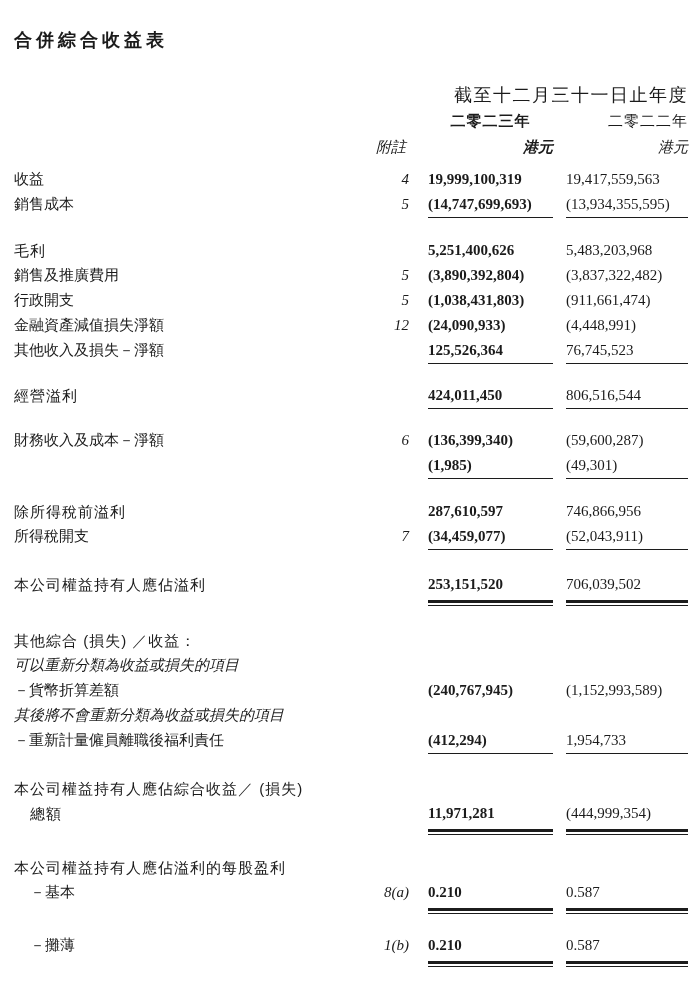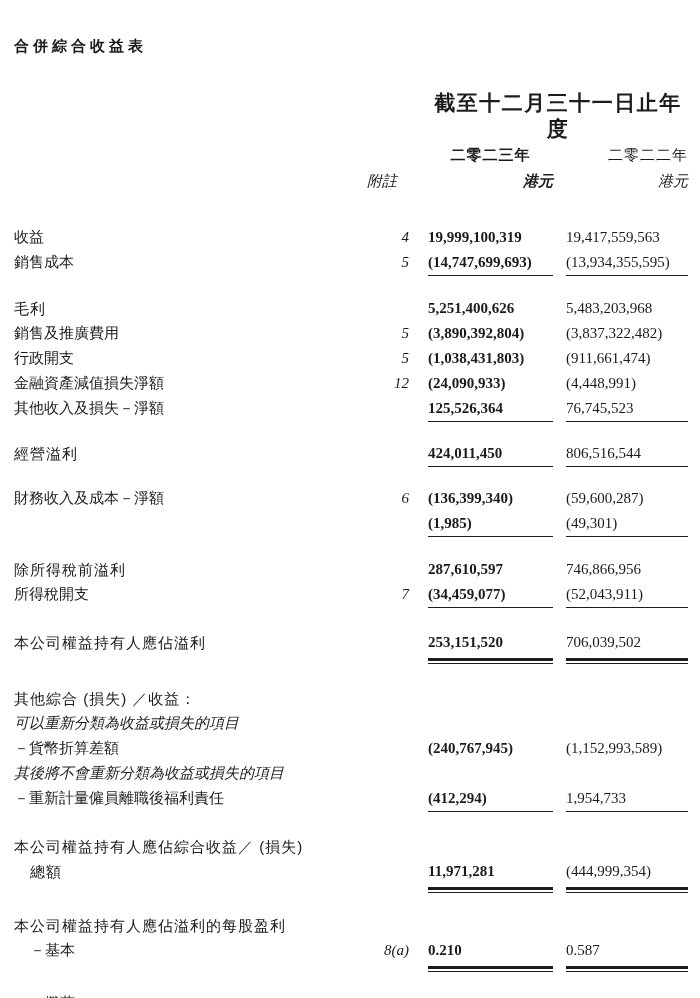--- a/index.html
+++ b/index.html
@@ -9,74 +9,73 @@
     height: 998px;
     color: #1b1b1b;
     font-family: "Liberation Serif", "DejaVu Serif", serif;
     font-size: 15px;
     overflow: hidden;
   }
   .page {
     padding: 28px 12px 0 14px;
   }
   .title {
-    font-family: Liberation Mono, monospace;
+    font-family: Liberation Serif, serif;
     font-weight: 700;
-    font-size: 15px;
+    font-size: 18px;
     letter-spacing: 4px;
     line-height: 24px;
-    margin-top: 8px;
   }
   
   .grid {
     display: grid;
     grid-template-columns: 1fr 48px 125px 122px;
     column-gap: 13px;
     align-items: start;
   }
   .hdr-block { margin-top: 30px; }
   .hdr-line { line-height: 26px; }
   .period-cell {
     grid-column: 3 / 5;
-    text-align: center;
-    font-family: "Liberation Sans", "DejaVu Sans", sans-serif;
-    font-weight: 700;
-    font-size: 21px;
+    text-align: right;
+    font-family: "Liberation Sans", "DejaVu Sans", sans-serif;
+    font-weight: 400;
+    font-size: 18px;
     letter-spacing: 1.5px;
   }
   .year23-cell {
     grid-column: 3;
     text-align: center;
     font-family: "Liberation Sans", "DejaVu Sans", sans-serif;
     font-weight: 700;
     letter-spacing: 1px;
   }
   .year22-cell {
     grid-column: 4;
     text-align: right;
     letter-spacing: 1px;
   }
   .note-hdr-cell {
     grid-column: 2;
-    text-align: left;
+    text-align: center;
     font-style: italic;
   }
   .cur23-cell {
     grid-column: 3;
     text-align: right;
     font-family: "Liberation Sans", "DejaVu Sans", sans-serif;
     font-weight: 700;
     font-style: italic;
   }
   .cur22-cell {
     grid-column: 4;
     text-align: right;
     font-style: italic;
   }
-  .rows { margin-top: 31px; }
+  .rows { margin-top: 7px; }
   .row  { line-height: 25px; }
   .label { grid-column: 1; }
   .bl {
     font-family: "Liberation Sans", "DejaVu Sans", sans-serif;
     font-weight: 400;
     letter-spacing: 1px;
   }
   .il { font-style: italic; }
   .ind { padding-left: 16px; }
   .note {

